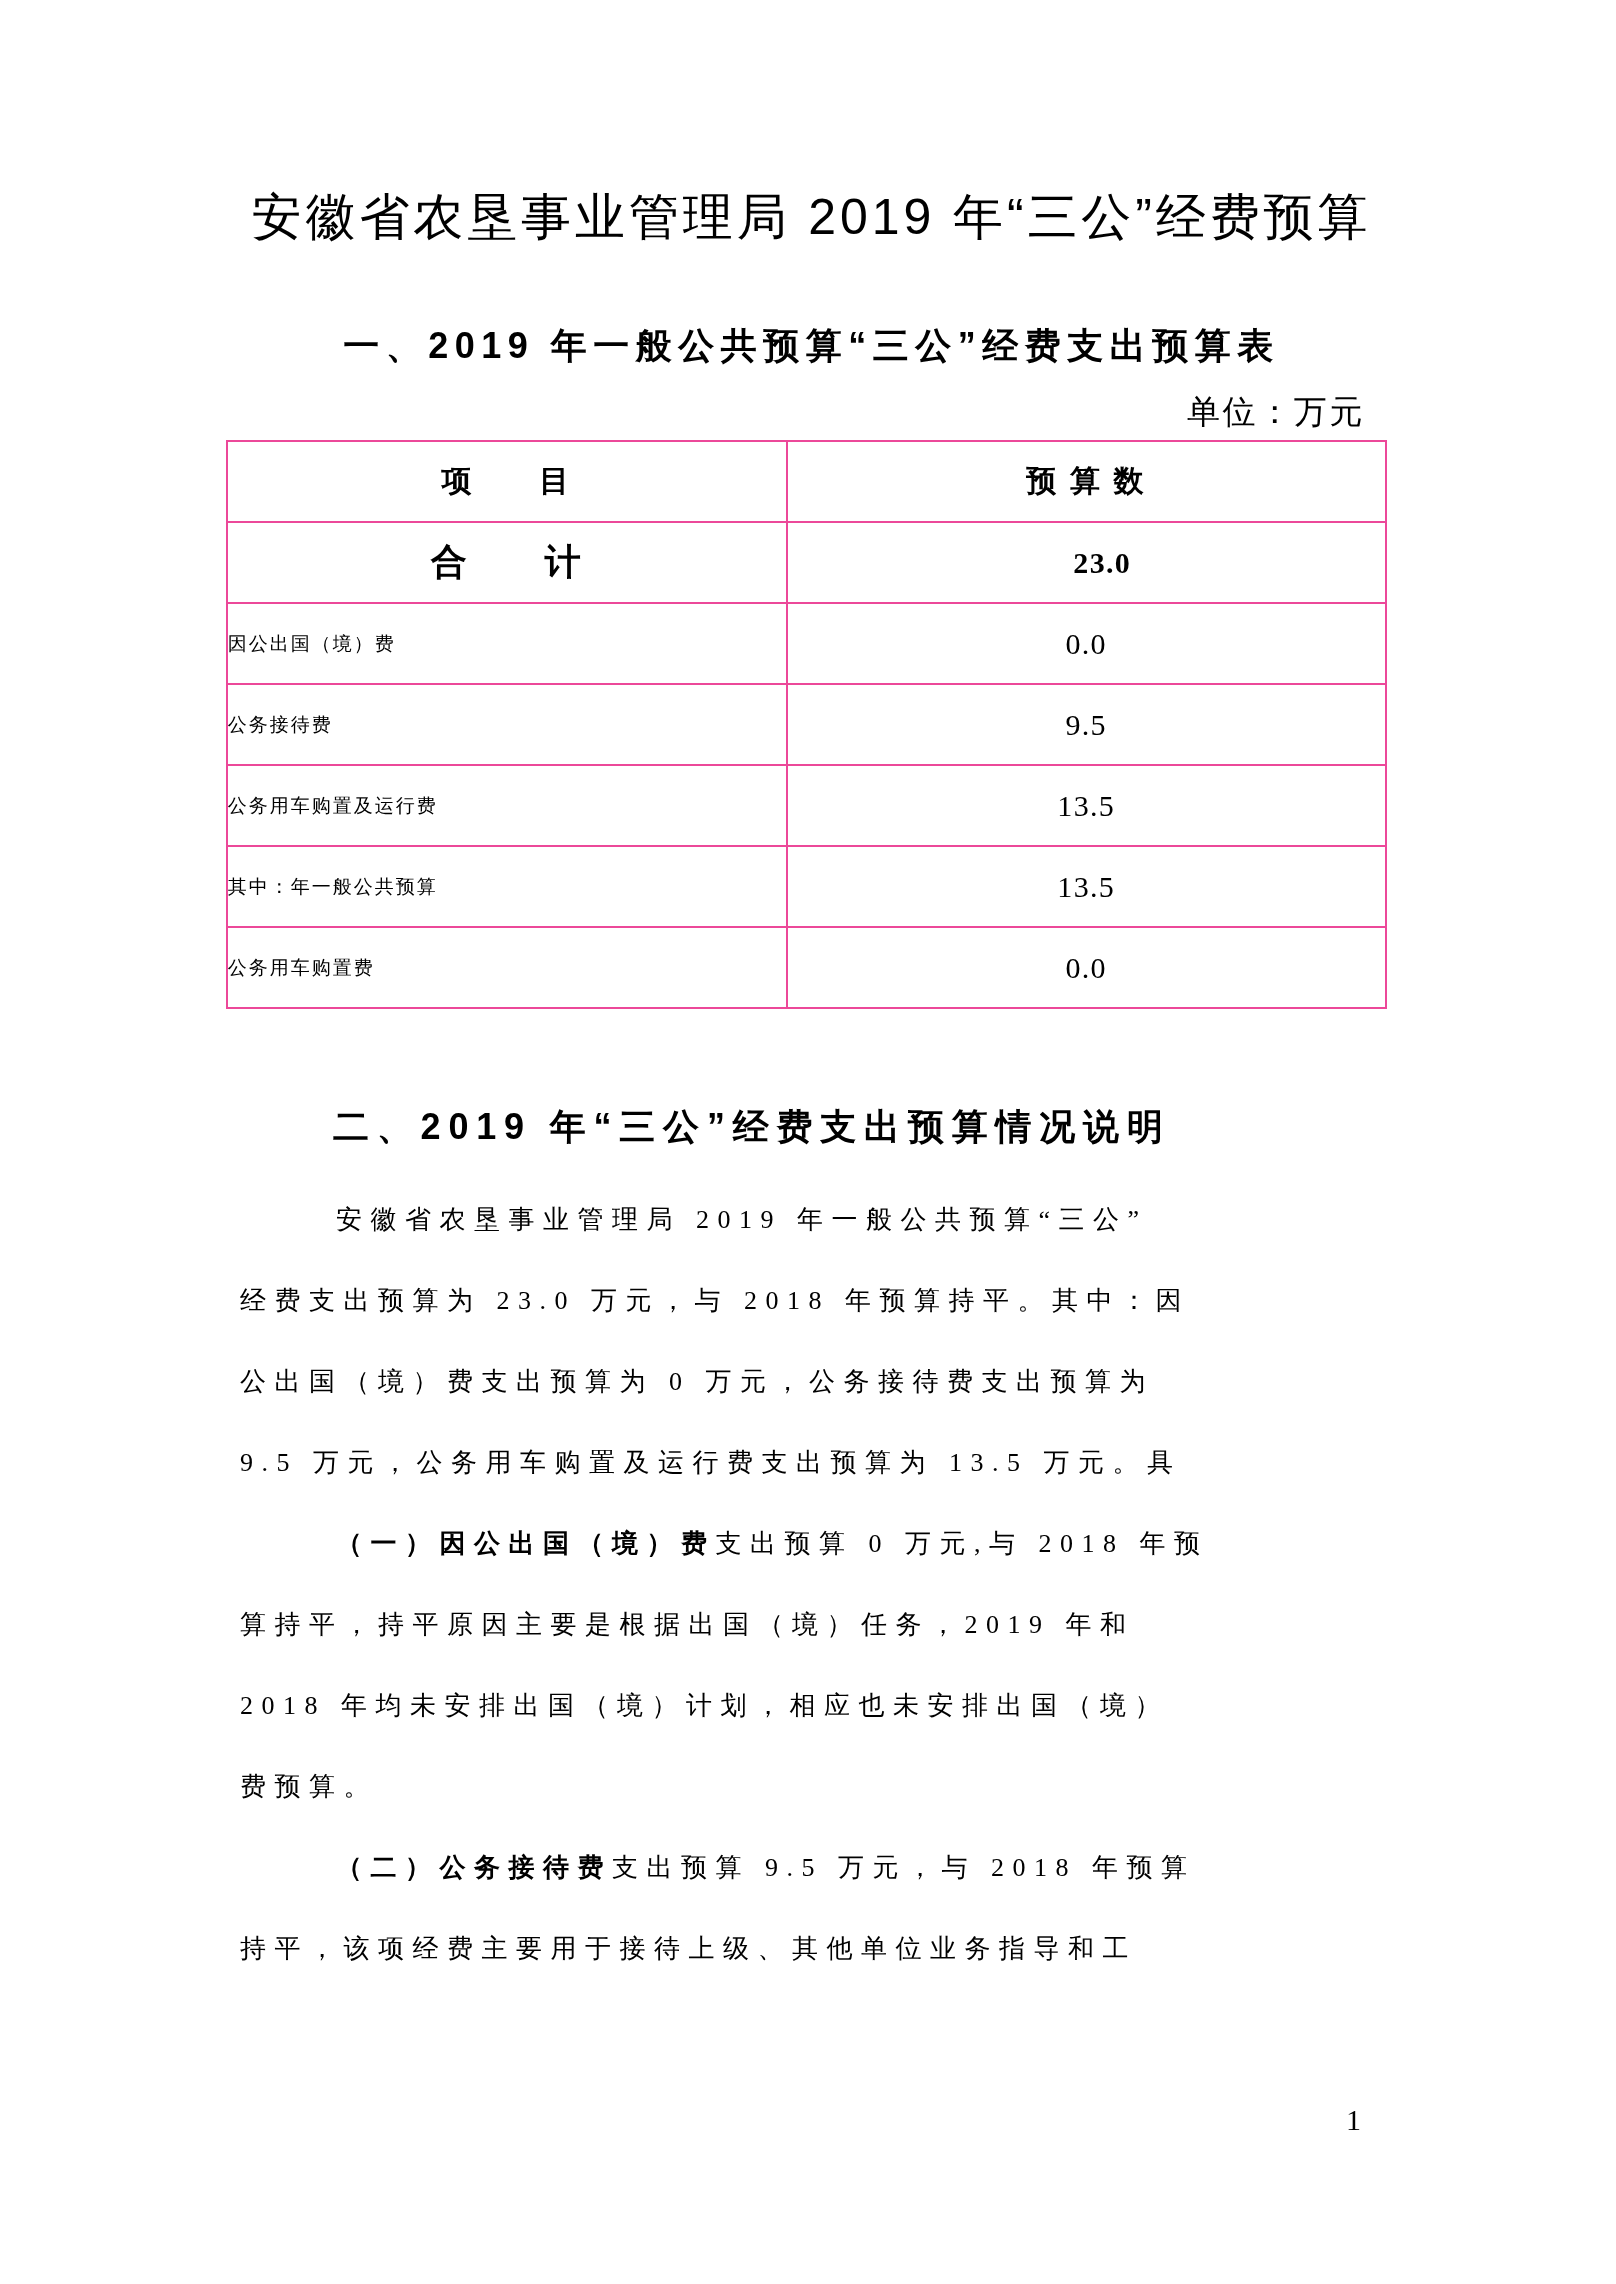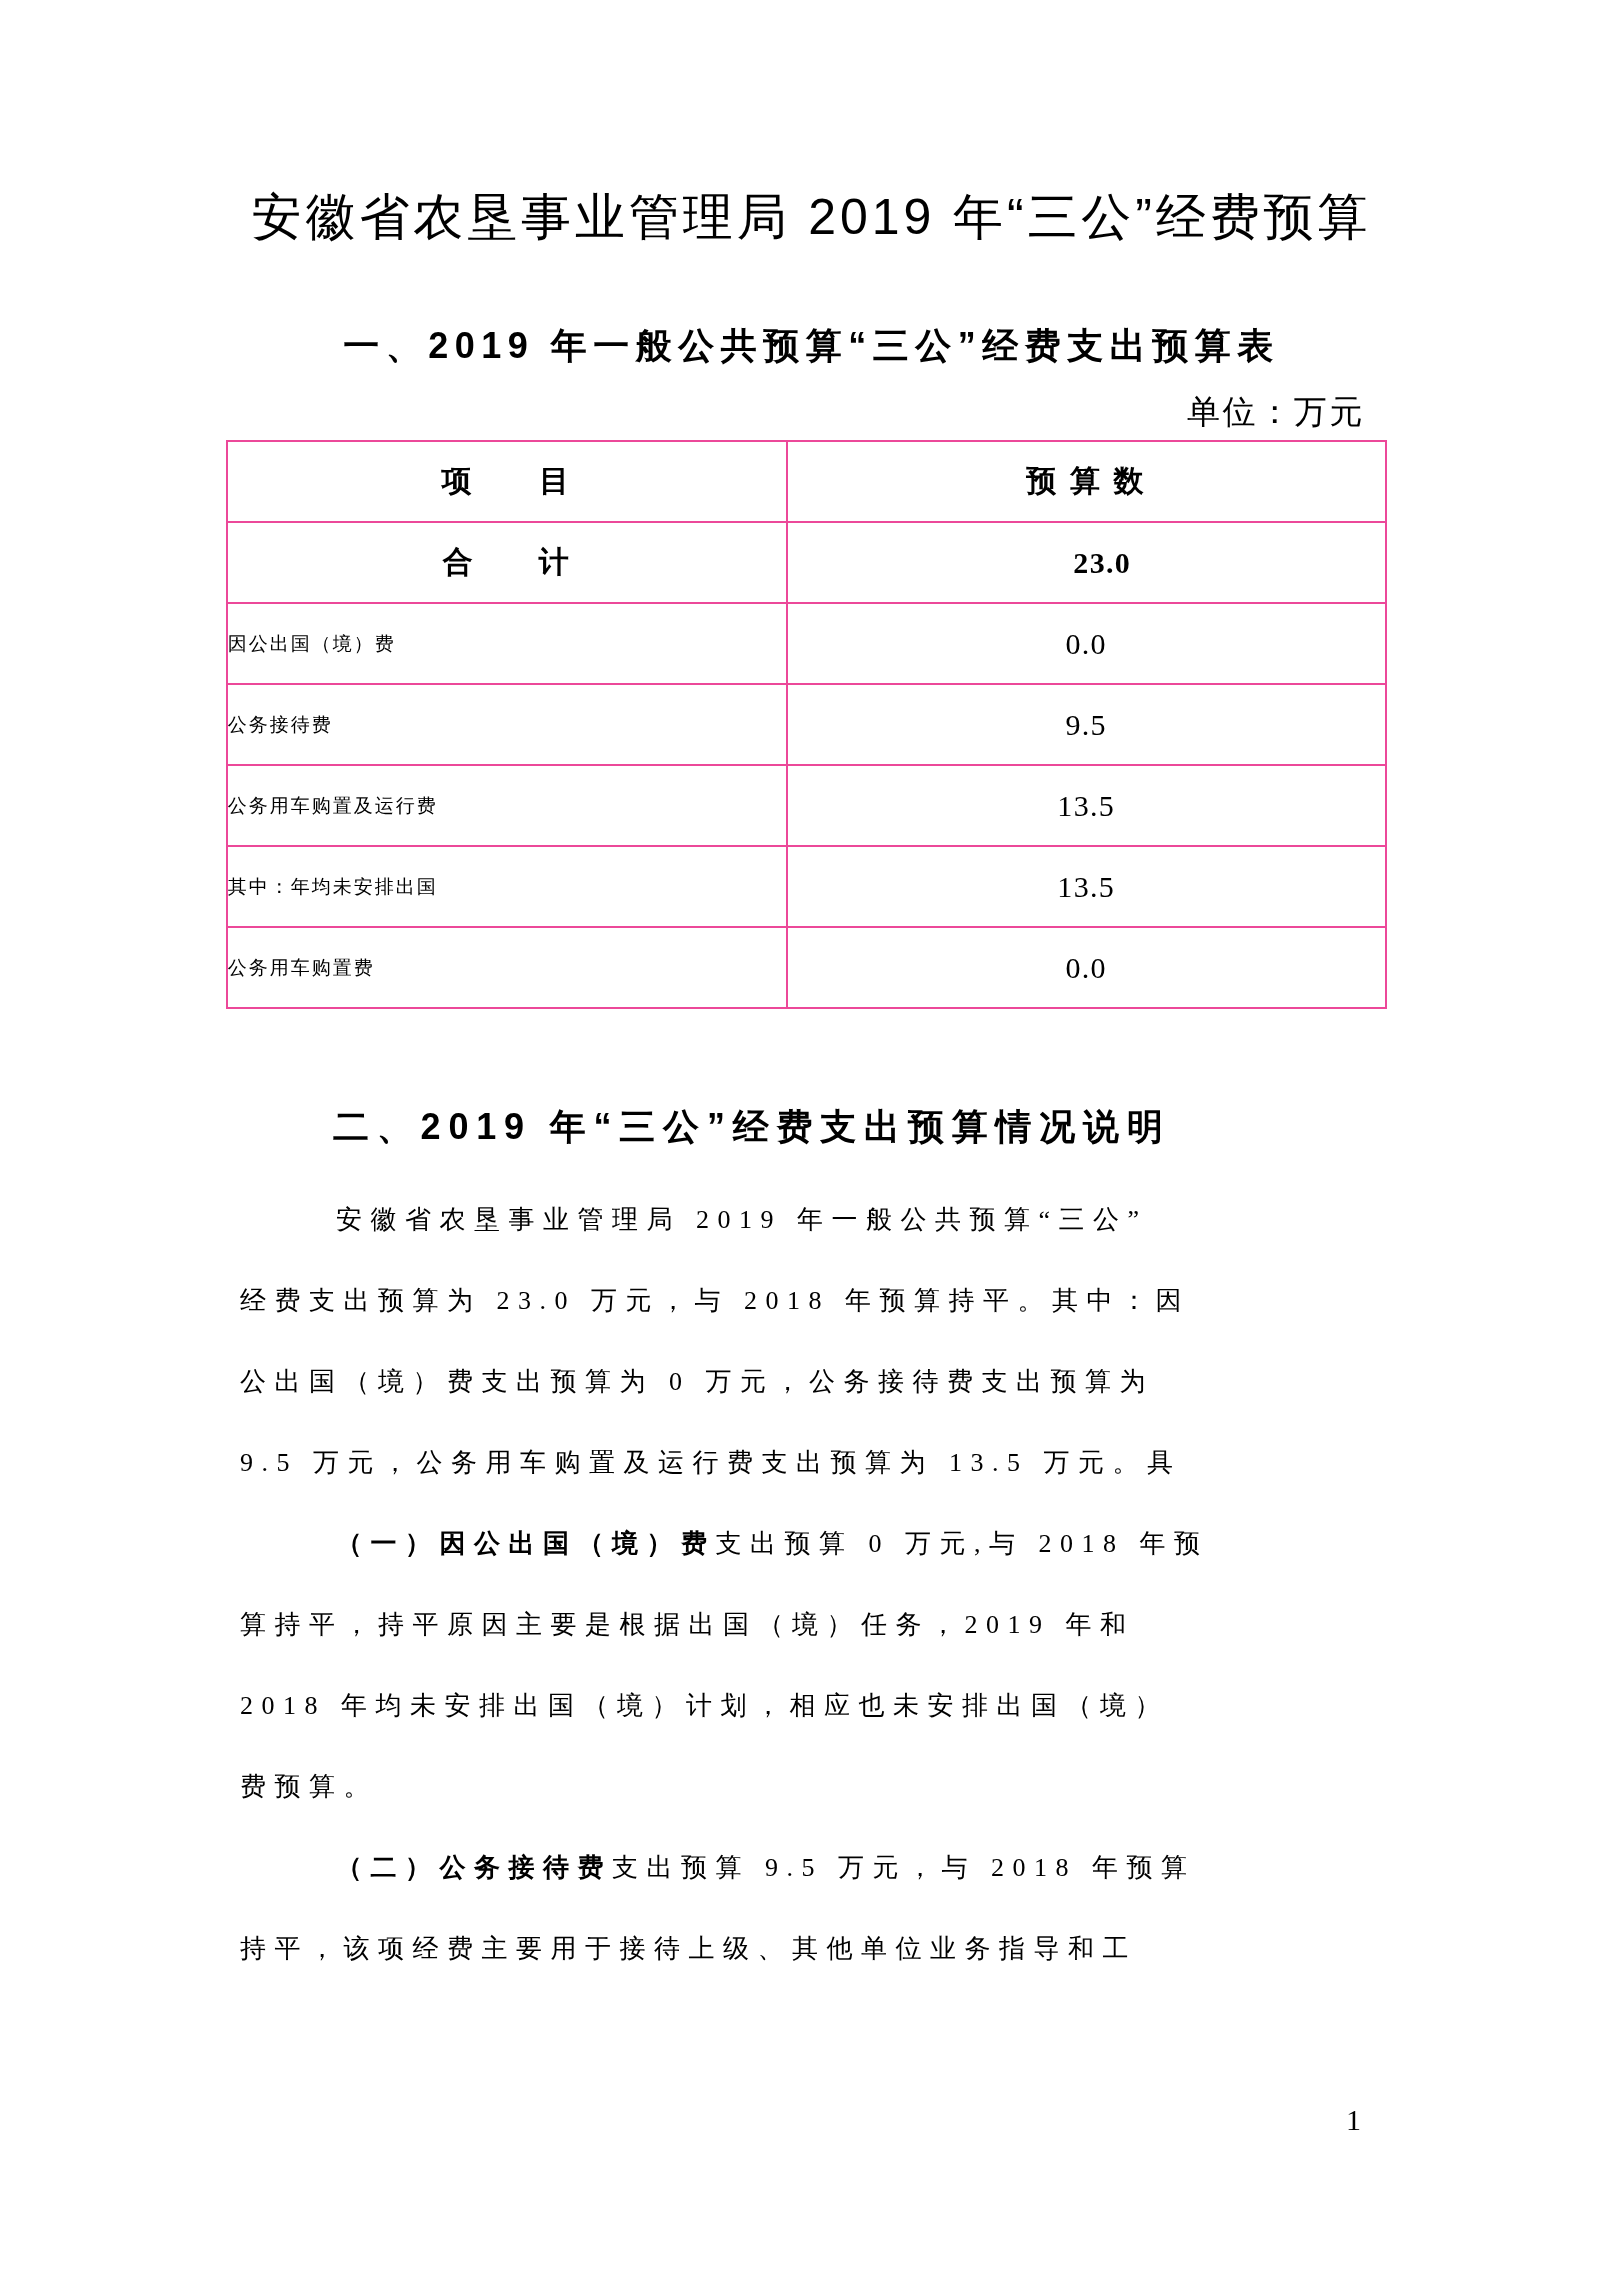--- a/index.html
+++ b/index.html
@@ -84,21 +84,21 @@
     font-family: "Liberation Serif", serif;
     font-size: 30px;
     text-align: center;
     letter-spacing: 1.3px;
   }
   tr.total-row td.row-label {
     text-align: center;
     padding-left: 0;
     font-family: "Liberation Sans", sans-serif;
     font-weight: 700;
-    font-size: 30px;
+    font-size: 36px;
     border-radius: 31px;
   }
   tr.total-row td.row-value {
     font-weight: 700;
     padding-left: 32px;
   }
   td.indent-1 { padding-left: 46px; }
   td.indent-3 { padding-left: 134px; }
   .sec2 {
     margin: 96px 0 0 93px;
@@ -160,21 +160,21 @@
     </tr>
     <tr>
       <td class="row-label">公务接待费</td>
       <td class="row-value">9.5</td>
     </tr>
     <tr>
       <td class="row-label">公务用车购置及运行费</td>
       <td class="row-value">13.5</td>
     </tr>
     <tr>
-      <td class="row-label indent-1">其中：年均未安排出国</td>
+      <td class="row-label indent-1">其中：年一般公共预算</td>
       <td class="row-value">13.5</td>
     </tr>
     <tr>
       <td class="row-label indent-3">公务用车购置费</td>
       <td class="row-value">0.0</td>
     </tr>
   </tbody>
     </table>
 
   <h2 class="sec-heading sec2">二、2019 年“三公”经费支出预算情况说明</h2>

